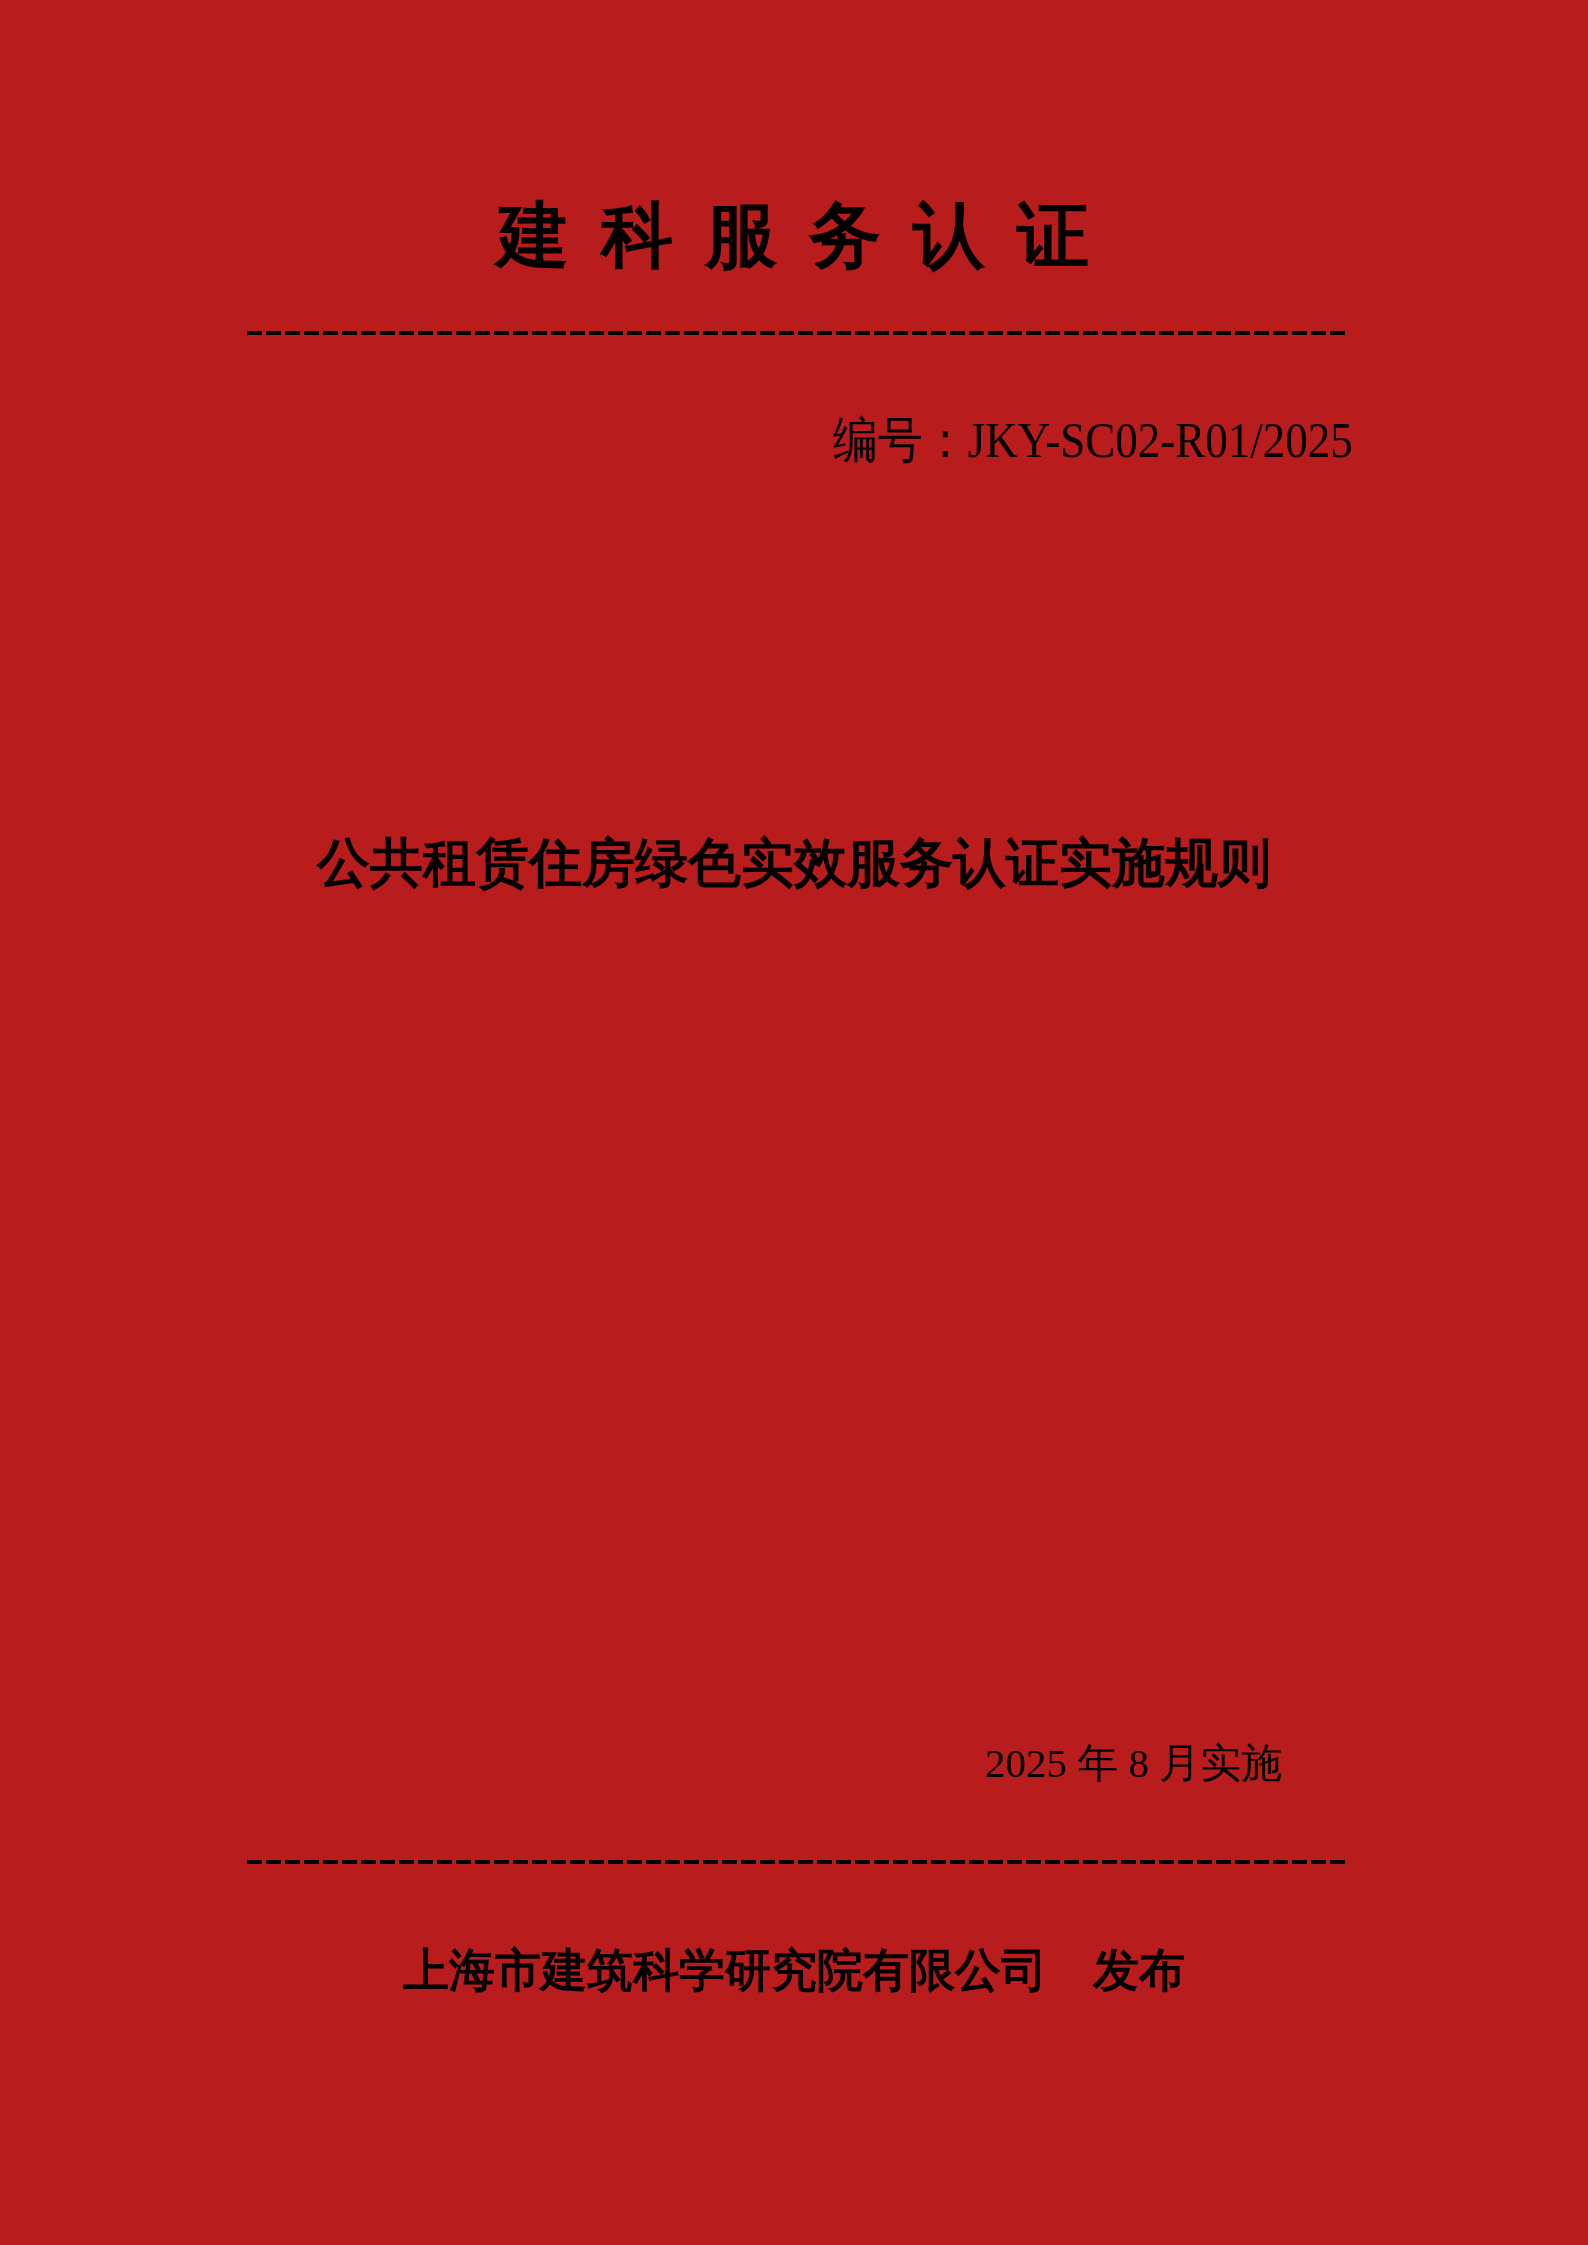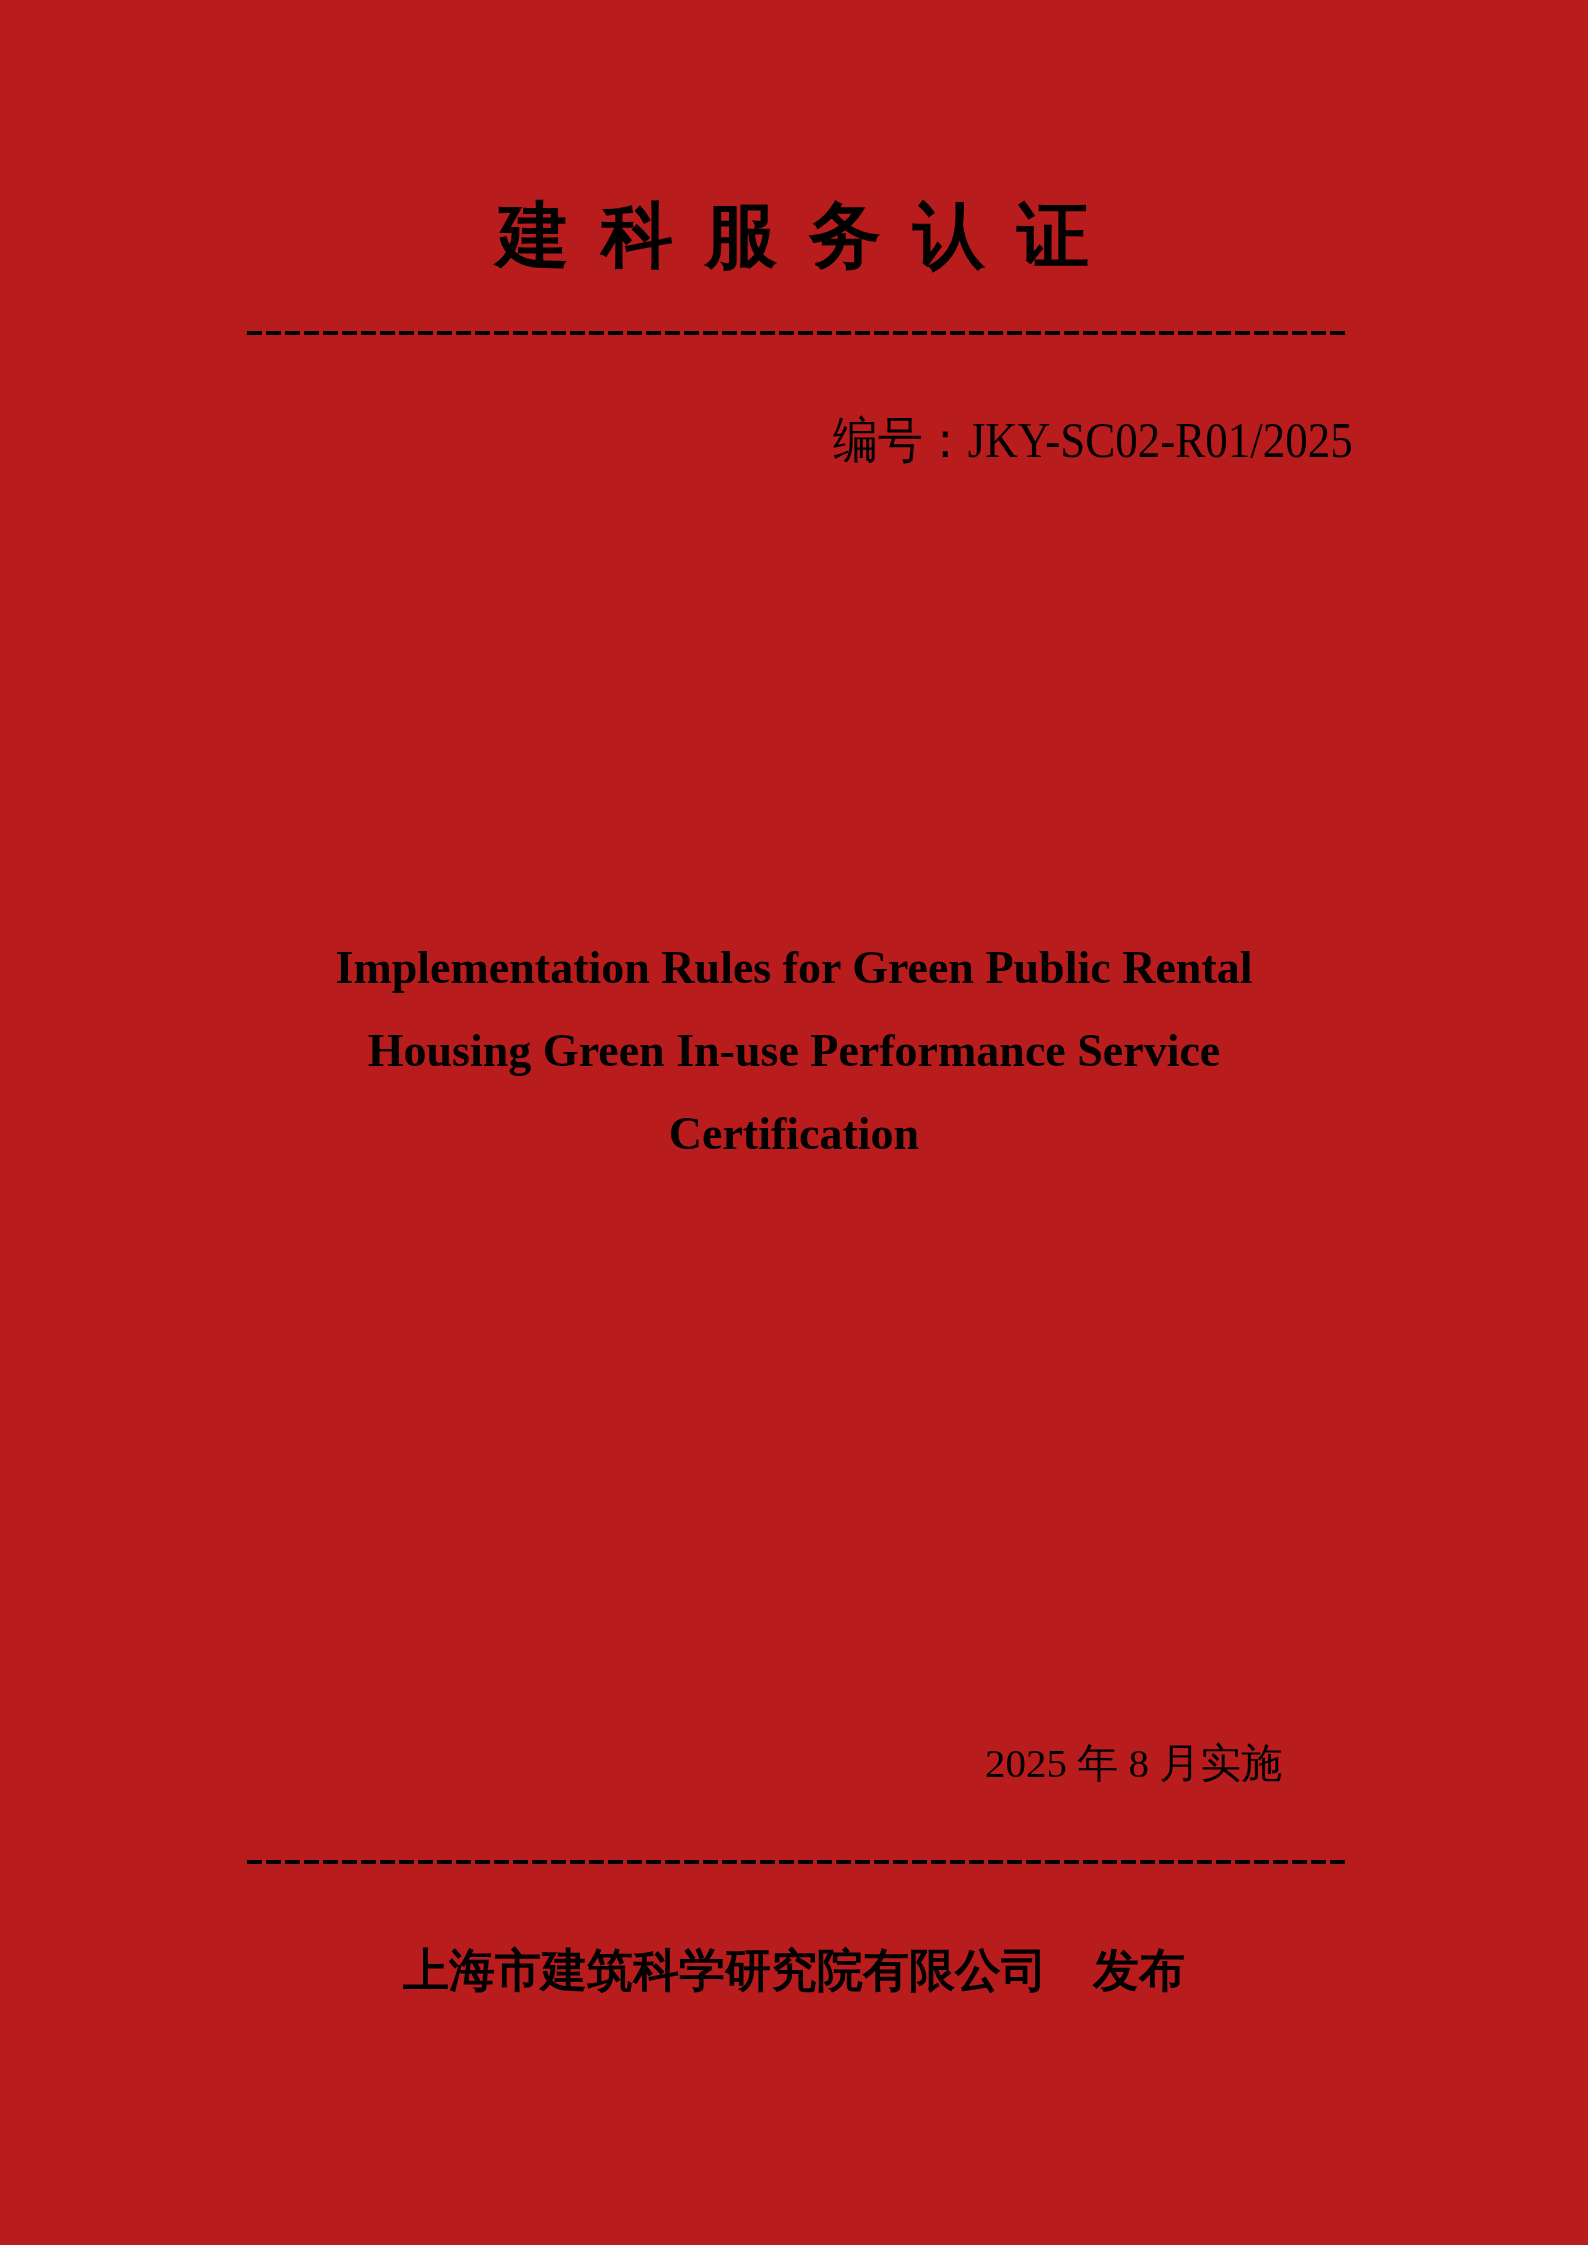--- a/index.html
+++ b/index.html
@@ -102,26 +102,22 @@
 <div class="page">
 
   <div class="header-title">建 科 服 务 认 证</div>
 
   <div class="divider divider-top"></div>
 
   <div class="doc-number">
     <span>编号：</span><span>JKY-SC02-R01/2025</span>
   </div>
 
+  <div class="title-zh">公共租赁住房绿色实效服务认证实施规则</div>
 
-  <div class="title-en">
-    <div>Implementation Rules for Green Public Rental</div>
-    <div>Housing Green In-use Performance Service</div>
-    <div>Certification</div>
-  </div>
 
 
   <div class="date-text date-implementation">2025 年 8 月实施</div>
 
   <div class="divider divider-bottom"></div>
 
   <div class="publisher">上海市建筑科学研究院有限公司　发布</div>
 
 </div>
 

